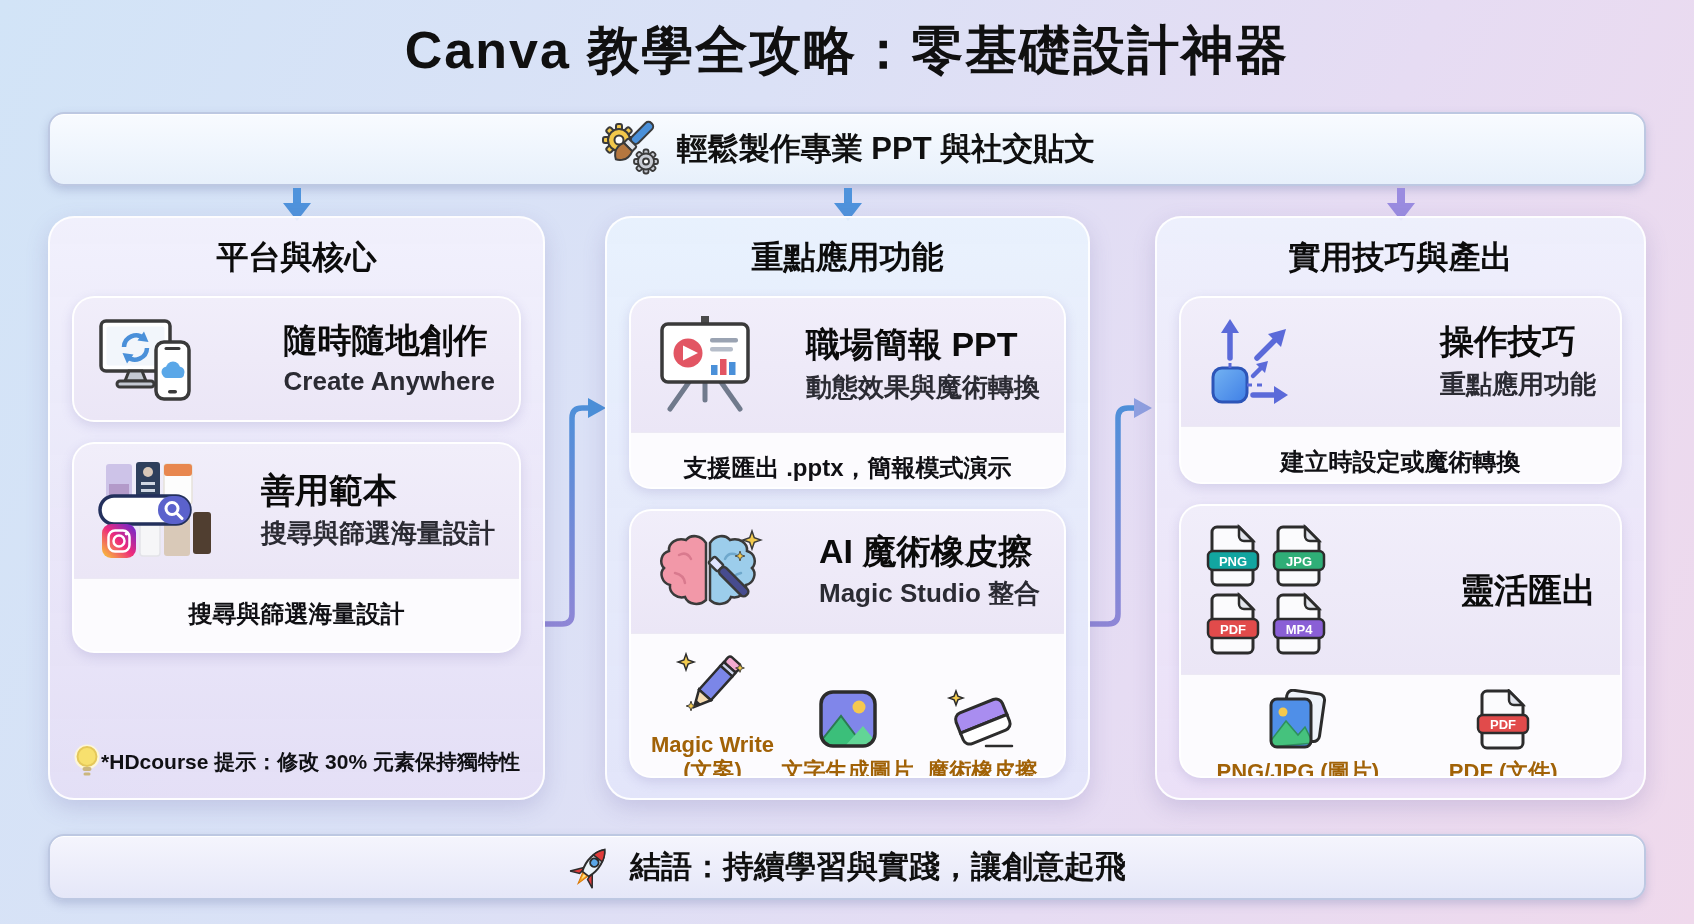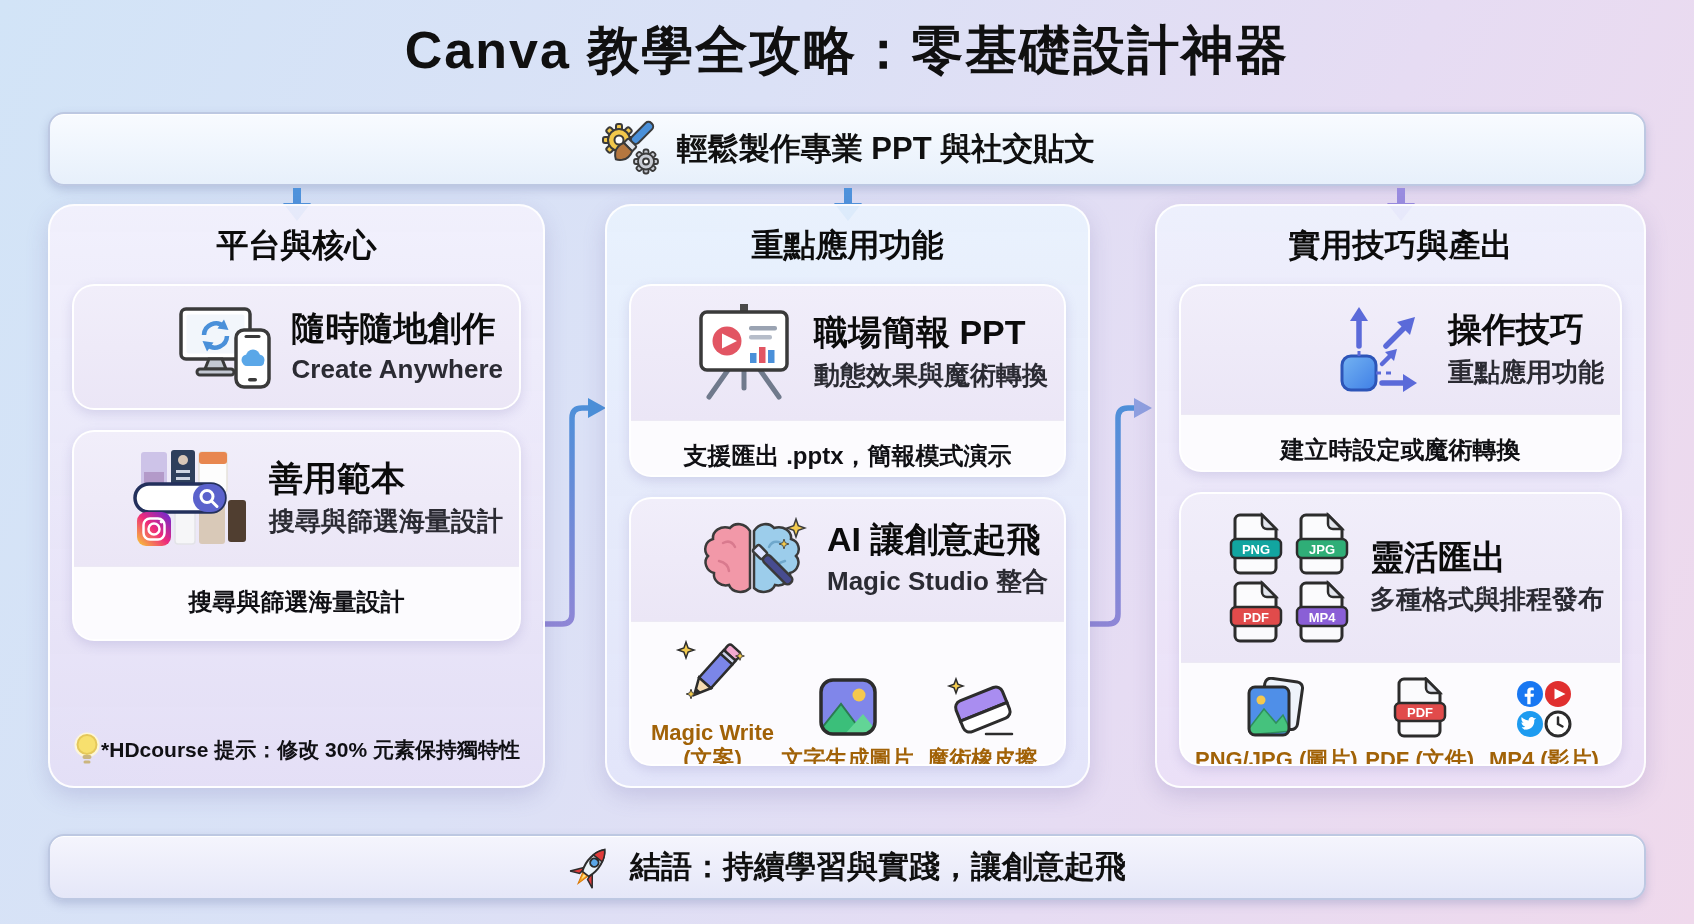--- a/index.html
+++ b/index.html
@@ -19,39 +19,39 @@
     box-shadow:0 4px 10px rgba(96,106,160,.28), inset 0 1px 0 #ffffff;
   }
   .banner--top{ top:112px; height:74px; background:linear-gradient(180deg,#f8fbff,#e7f0fb); }
   .banner--bottom{ top:834px; height:66px; background:linear-gradient(180deg,#f5f5fd,#e5e7f8); }
   .banner-text{ font-size:31px; font-weight:bold; color:#101010; }
 
   .down-arrow{ position:absolute; top:188px; width:36px; height:34px; }
   .connector{ position:absolute; top:392px; width:66px; height:242px; }
 
   .col{
-    position:absolute; top:204px; height:584px;
+    position:absolute; top:216px; height:584px;
     border-radius:26px; border:2px solid rgba(255,255,255,.92);
     box-shadow:0 8px 22px rgba(108,98,170,.22);
     display:flex; flex-direction:column;
   }
   .col--1{ left:48px;  width:497px; background:linear-gradient(180deg,rgba(243,241,252,.92),rgba(229,222,246,.88)); }
   .col--2{ left:605px; width:485px; background:linear-gradient(180deg,rgba(233,242,253,.92),rgba(227,229,250,.88)); }
   .col--3{ left:1155px;width:491px; background:linear-gradient(180deg,rgba(238,241,253,.92),rgba(235,224,247,.88)); }
   .col-header{ text-align:center; font-size:32px; font-weight:bold; color:#0c0c0c; margin:18px 0 16px; }
 
   .card{
     margin:0 22px 20px; background:#fdfcff; border-radius:22px;
     border:2px solid rgba(255,255,255,.95);
     box-shadow:0 4px 12px rgba(116,106,176,.20);
     overflow:hidden;
   }
   .card-head{
-    display:flex; align-items:center; justify-content:flex-end; gap:20px;
-    padding:18px 16px; background:linear-gradient(180deg,#f1eefa,#ebe6f6);
+    display:flex; align-items:center; justify-content:space-between; gap:20px;
+    padding:18px 24px; background:linear-gradient(180deg,#f1eefa,#ebe6f6);
   }
   .card-titles{ text-align:left; }
   .card-title{ font-size:34px; font-weight:bold; color:#0b0b0b; line-height:1.12; }
   .card-sub{ font-size:26px; font-weight:bold; color:#2b2b33; margin-top:6px; }
   .card-body{
     background:#fcfbfe; border-top:1.5px solid #ecE9f4;
     padding:18px 30px 20px; text-align:center;
     font-size:24px; font-weight:bold; color:#101014; line-height:1.4;
   }
   .features{
@@ -262,21 +262,21 @@
           <g transform="rotate(45 72 46)">
             <rect x="50" y="41.5" width="13" height="9" rx="2" fill="#dfe4ff" stroke="#3a3a3a" stroke-width="2.5"></rect>
             <rect x="63" y="41.5" width="37" height="9" rx="4" fill="#474c8f" stroke="#3a3a3a" stroke-width="2.5"></rect>
           </g>
           <g fill="#f3cb4f" stroke="#3a3a3a" stroke-width="1.5">
             <path d="M0 -9 L2.3 -2.3 L9 0 L2.3 2.3 L0 9 L-2.3 2.3 L-9 0 L-2.3 -2.3 Z" transform="translate(97 11)"></path>
             <path d="M0 -9 L2.3 -2.3 L9 0 L2.3 2.3 L0 9 L-2.3 2.3 L-9 0 L-2.3 -2.3 Z" transform="translate(85 27) scale(.55)"></path>
           </g>
         </svg>
         <div class="card-titles">
-          <div class="card-title">AI 讓創意起飛</div>
+          <div class="card-title">AI 魔術橡皮擦</div>
           <div class="card-sub">Magic Studio 整合</div>
         </div>
       </div>
       <div class="features">
         <div class="feature">
           <svg width="78" height="76" viewBox="0 0 78 76">
             <g transform="rotate(42 39 38)">
               <rect x="31" y="4" width="16" height="9" rx="3" fill="#f2a9cf" stroke="#2c2c2c" stroke-width="2.5"></rect>
               <rect x="31" y="13" width="16" height="5" fill="#cdd3ea" stroke="#2c2c2c" stroke-width="2.5"></rect>
               <rect x="31" y="18" width="16" height="32" fill="#7b86e8" stroke="#2c2c2c" stroke-width="2.5"></rect>
@@ -378,21 +378,20 @@
           </svg>
           <svg width="56" height="64" viewBox="0 0 52 64">
             <path d="M10 3 H32 L46 17 V56 a5 5 0 0 1 -5 5 H10 a5 5 0 0 1 -5 -5 V8 a5 5 0 0 1 5 -5 Z" fill="#fbfbfd" stroke="#2c2c2c" stroke-width="3"></path>
             <path d="M32 3 L46 17 H37 a5 5 0 0 1 -5 -5 Z" fill="#e3e6ee" stroke="#2c2c2c" stroke-width="2.5"></path>
             <rect x="1" y="27" width="50" height="19" rx="5" fill="#8a5fd6" stroke="#2c2c2c" stroke-width="2.5"></rect>
             <text x="26" y="41.5" text-anchor="middle" font-size="13" font-weight="bold" fill="#ffffff">MP4</text>
           </svg>
         </div>
         <div class="card-titles">
           <div class="card-title">靈活匯出</div>
-          <div class="card-sub">多種格式與排程發布</div>
         </div>
       </div>
       <div class="features">
         <div class="feature">
           <svg width="68" height="62" viewBox="0 0 68 62">
             <g transform="rotate(8 40 28)">
               <rect x="20" y="3" width="38" height="48" rx="6" fill="#eef3fa" stroke="#2c2c2c" stroke-width="3"></rect>
             </g>
             <defs>
                 <clipPath id="phc">
@@ -409,33 +408,20 @@
           <div class="feature-label feature-label--nowrap">PNG/JPG (圖片)</div>
         </div>
         <div class="feature">
           <svg width="54" height="62" viewBox="0 0 52 62">
             <path d="M10 2 H32 L46 16 V54 a5 5 0 0 1 -5 5 H10 a5 5 0 0 1 -5 -5 V7 a5 5 0 0 1 5 -5 Z" fill="#fbfbfd" stroke="#2c2c2c" stroke-width="3"></path>
             <path d="M32 2 L46 16 H37 a5 5 0 0 1 -5 -5 Z" fill="#e3e6ee" stroke="#2c2c2c" stroke-width="2.5"></path>
             <rect x="1" y="26" width="50" height="18" rx="5" fill="#e14b4b" stroke="#2c2c2c" stroke-width="2.5"></rect>
             <text x="26" y="40" text-anchor="middle" font-size="13" font-weight="bold" fill="#ffffff">PDF</text>
           </svg>
           <div class="feature-label feature-label--nowrap">PDF (文件)</div>
-        </div>
-        <div class="feature">
-          <svg width="60" height="60" viewBox="0 0 60 60">
-            <circle cx="16" cy="15" r="13" fill="#1877f2"></circle>
-            <path d="M19.5 8.5 h-2.6 c-2.4 0 -3.6 1.3 -3.6 3.6 v2.6 h-2.6 v3.1 h2.6 v7.4 h3.3 v-7.4 h2.9 l.5 -3.1 h-3.4 v-2.1 c0 -.9 .4 -1.3 1.3 -1.3 h2.1 z" fill="#ffffff"></path>
-            <circle cx="44" cy="15" r="13" fill="#e02f2f"></circle>
-            <polygon points="40.5,9.5 51.5,15 40.5,20.5" fill="#ffffff"></polygon>
-            <circle cx="16" cy="45" r="13" fill="#1d9bf0"></circle>
-            <path d="M9.5 50.5c7 1.2 11.5-4.2 10.7-9.6l2-2-2.2.4c-1-1.5-3.2-1.8-4.6-.4-.7.7-1 1.7-.7 2.6-2.8-.2-5.3-1.4-7-3.4-.8 2.2.1 4.5 1.9 5.6-.8.1-1.5-.1-2.2-.4.2 2.2 1.8 3.9 3.8 4.4-1.1.5-2.3.7-3.5.5 1 1.5 2.6 2.3 4.3 2.3z" fill="#ffffff"></path>
-            <circle cx="44" cy="45" r="12" fill="#ffffff" stroke="#2c2c2c" stroke-width="3"></circle>
-            <path d="M44 38.5 V45 L48.5 47.5" fill="none" stroke="#2c2c2c" stroke-width="2.5" stroke-linecap="round"></path>
-          </svg>
-          <div class="feature-label feature-label--nowrap">MP4 (影片)</div>
         </div>
       </div>
     </div>
   </div>
 
   <div class="banner banner--bottom">
     <svg width="46" height="46" viewBox="0 0 46 46">
       <g transform="rotate(38 23 23)">
         <polygon points="19,26 9,39 18,35" fill="#e23b3b" stroke="#2c2c2c" stroke-width="1.5"></polygon>
         <polygon points="27,26 37,39 28,35" fill="#e23b3b" stroke="#2c2c2c" stroke-width="1.5"></polygon>

